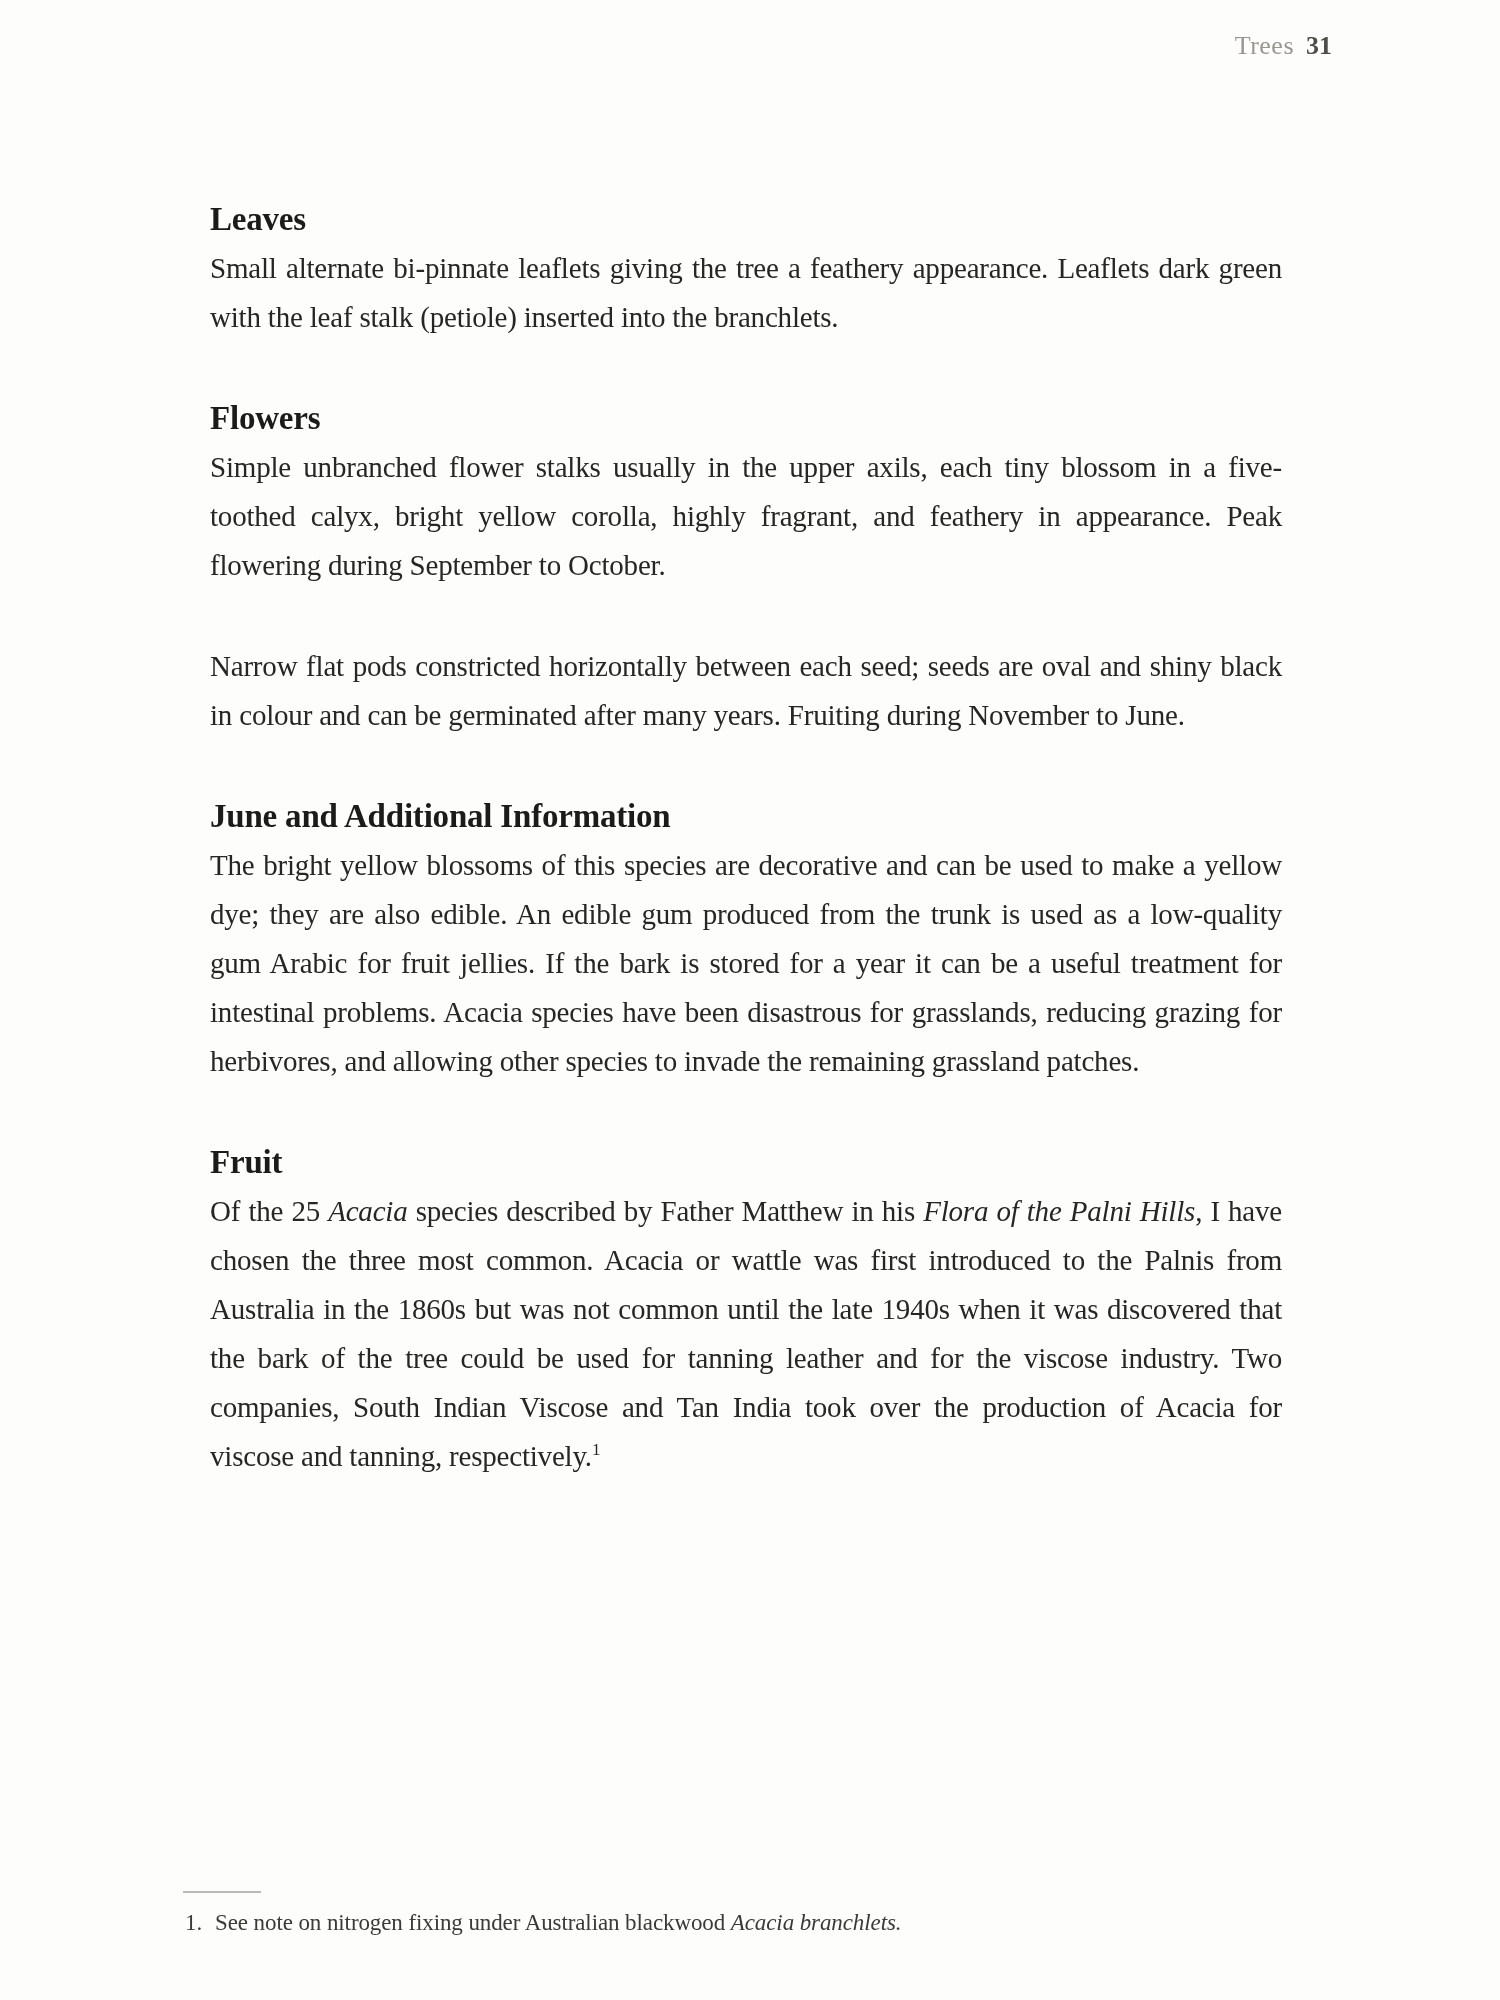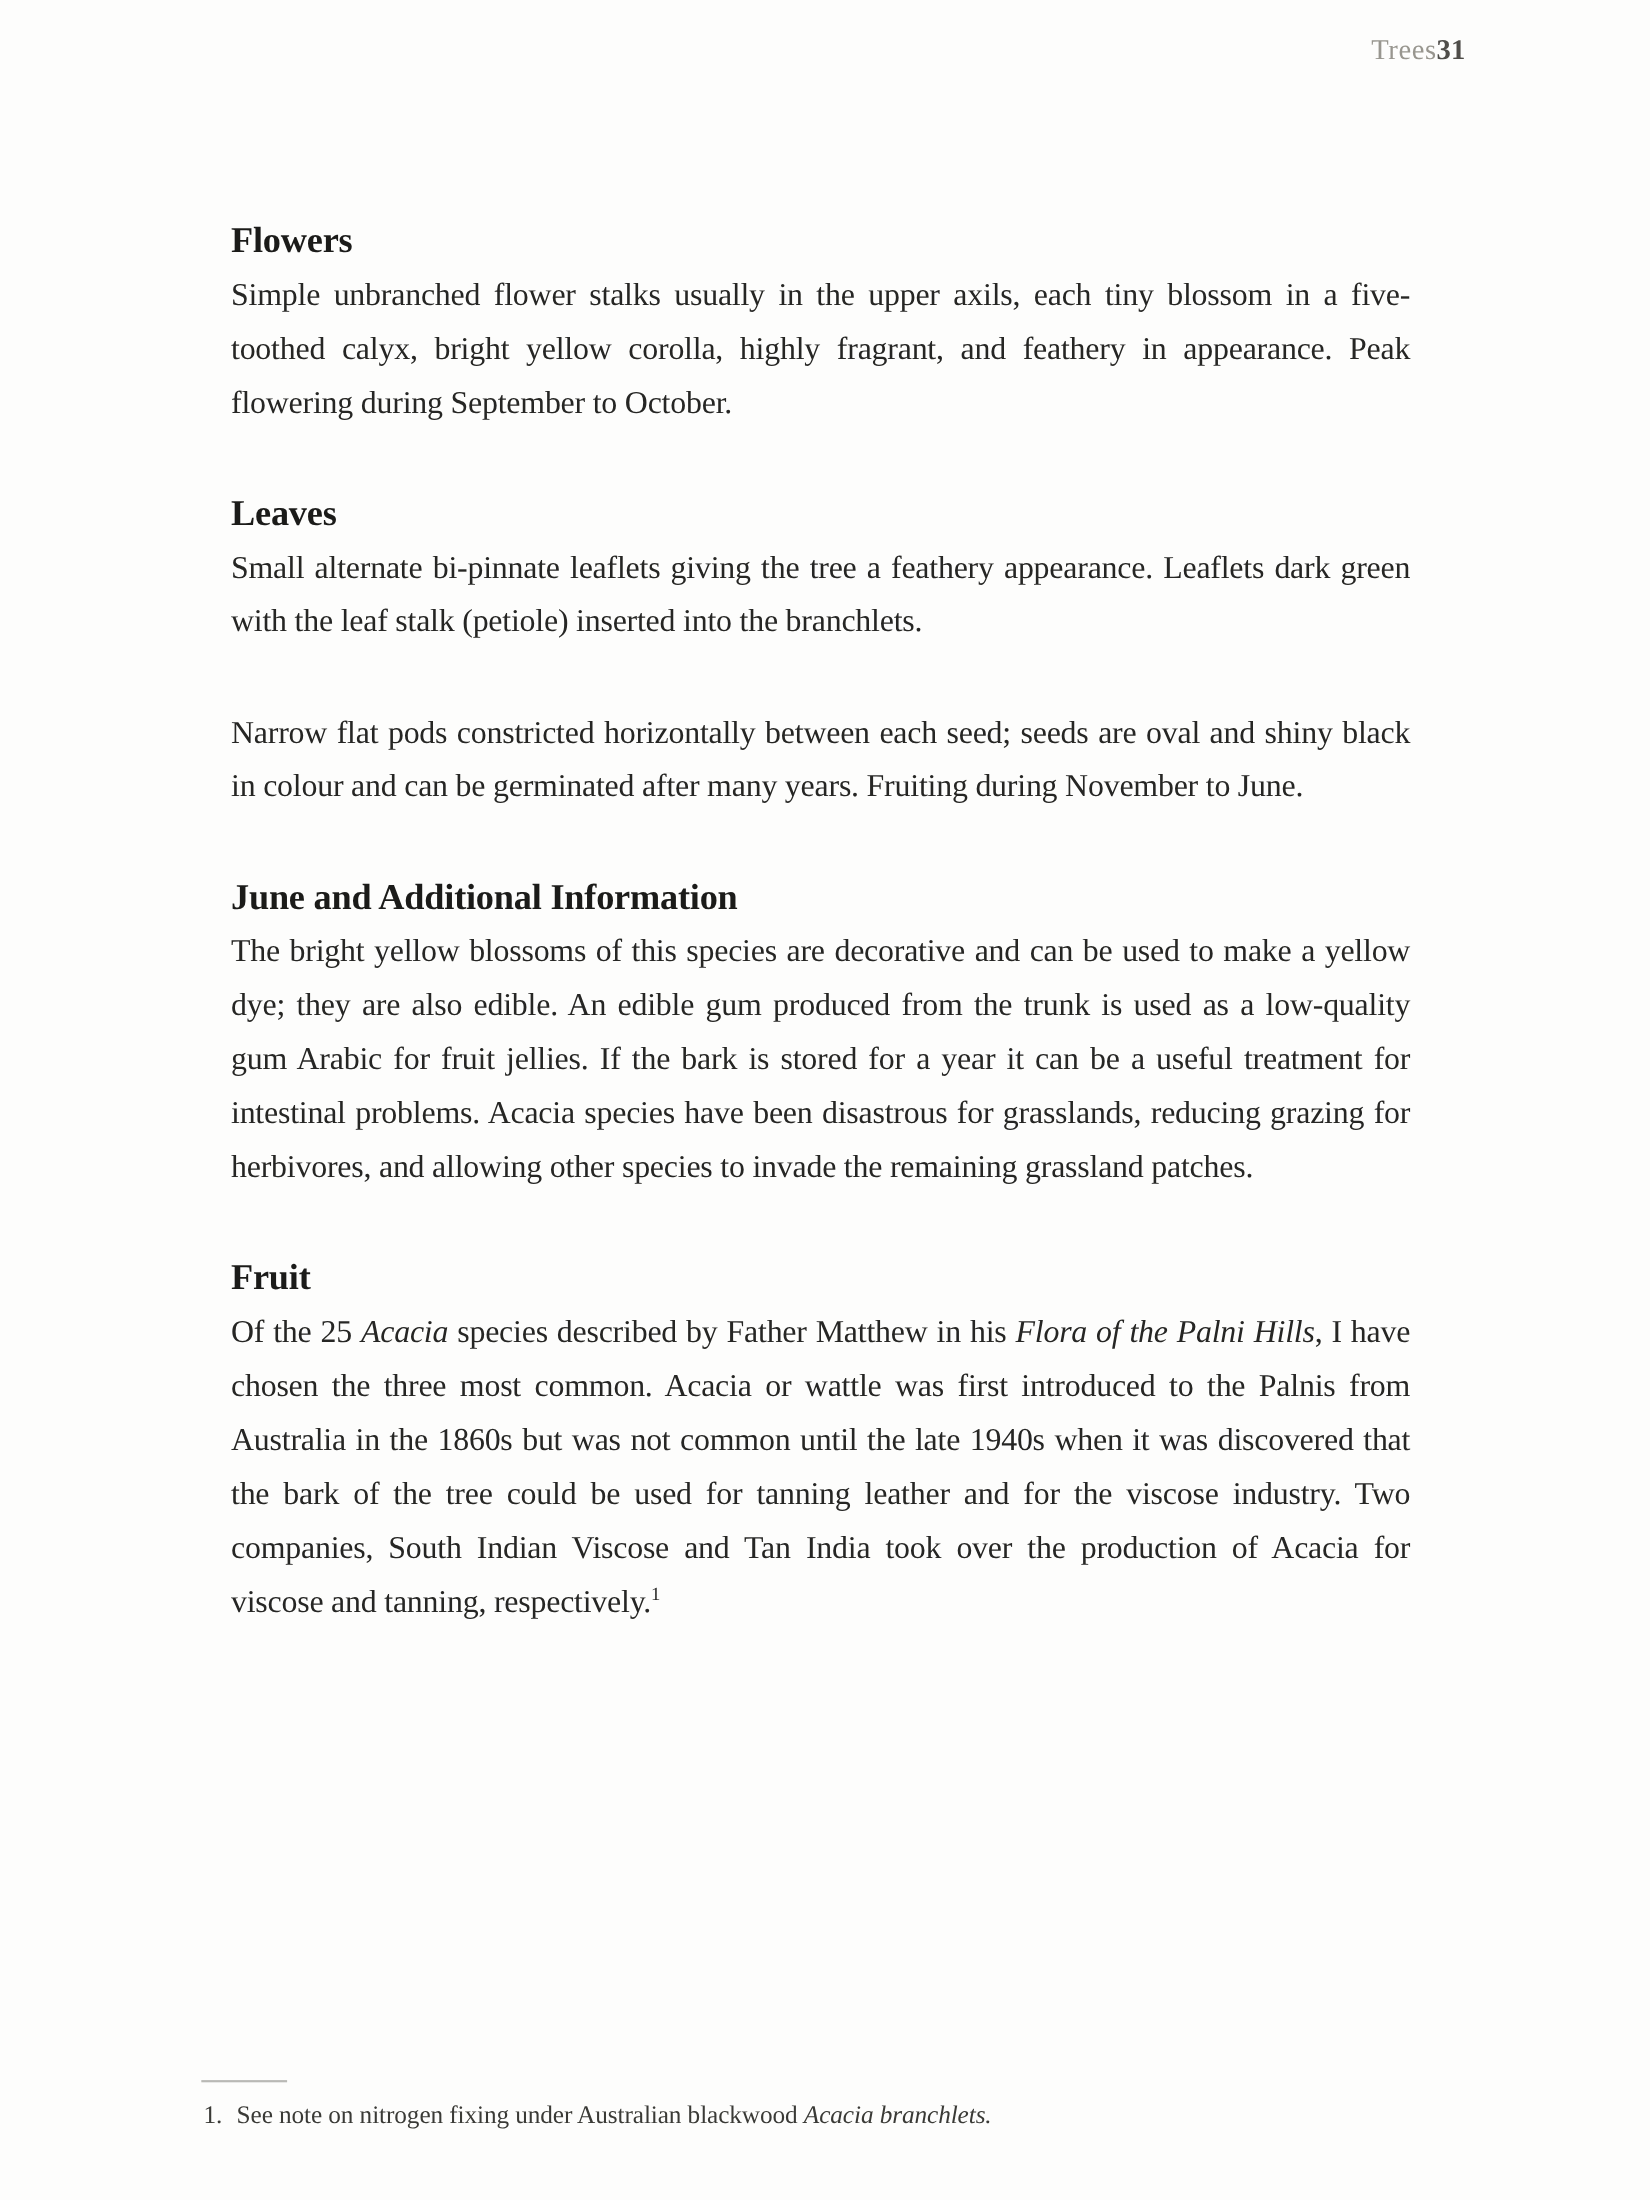--- a/index.html
+++ b/index.html
@@ -27,21 +27,21 @@
     position: absolute;
     top: 30px;
     right: 168px;
     font-size: 26px;
     line-height: 32px;
     white-space: nowrap;
   }
   .running-header .book-section {
     color: var(--header-section-color);
     letter-spacing: 0.5px;
-    margin-right: 0;
+    margin-right: 12px;
   }
   .running-header .page-number {
     color: var(--header-number-color);
     font-weight: bold;
     text-align: center;
   }
   .content {
     position: absolute;
     top: 195px;
     left: 210px;
@@ -95,27 +95,27 @@
 
 <div class="page">
 
   <div class="running-header">
     <span class="book-section">Trees</span><span class="page-number">31</span>
   </div>
 
   <div class="content">
 
     <div class="section">
-      <div class="section-heading">Flowers</div>
-      <div class="section-paragraph"><span>Simple unbranched flower stalks usually in the upper axils, each tiny blossom in a five-toothed calyx, bright yellow corolla, highly fragrant, and feathery in appearance. Peak flowering during September to October.</span></div>
+      <div class="section-heading">Leaves</div>
+      <div class="section-paragraph"><span>Small alternate bi-pinnate leaflets giving the tree a feathery appearance. Leaflets dark green with the leaf stalk (petiole) inserted into the branchlets.</span></div>
     </div>
 
     <div class="section">
-      <div class="section-heading">Leaves</div>
-      <div class="section-paragraph"><span>Small alternate bi-pinnate leaflets giving the tree a feathery appearance. Leaflets dark green with the leaf stalk (petiole) inserted into the branchlets.</span></div>
+      <div class="section-heading">Flowers</div>
+      <div class="section-paragraph"><span>Simple unbranched flower stalks usually in the upper axils, each tiny blossom in a five-toothed calyx, bright yellow corolla, highly fragrant, and feathery in appearance. Peak flowering during September to October.</span></div>
     </div>
 
     <div class="section">
       <div class="section-paragraph"><span>Narrow flat pods constricted horizontally between each seed; seeds are oval and shiny black in colour and can be germinated after many years. Fruiting during November to June.</span></div>
     </div>
 
     <div class="section">
       <div class="section-heading">June and Additional Information</div>
       <div class="section-paragraph"><span>The bright yellow blossoms of this species are decorative and can be used to make a yellow dye; they are also edible. An edible gum produced from the trunk is used as a low-quality gum Arabic for fruit jellies. If the bark is stored for a year it can be a useful treatment for intestinal problems. Acacia species have been disastrous for grasslands, reducing grazing for herbivores, and allowing other species to invade the remaining grassland patches.</span></div>
     </div>

